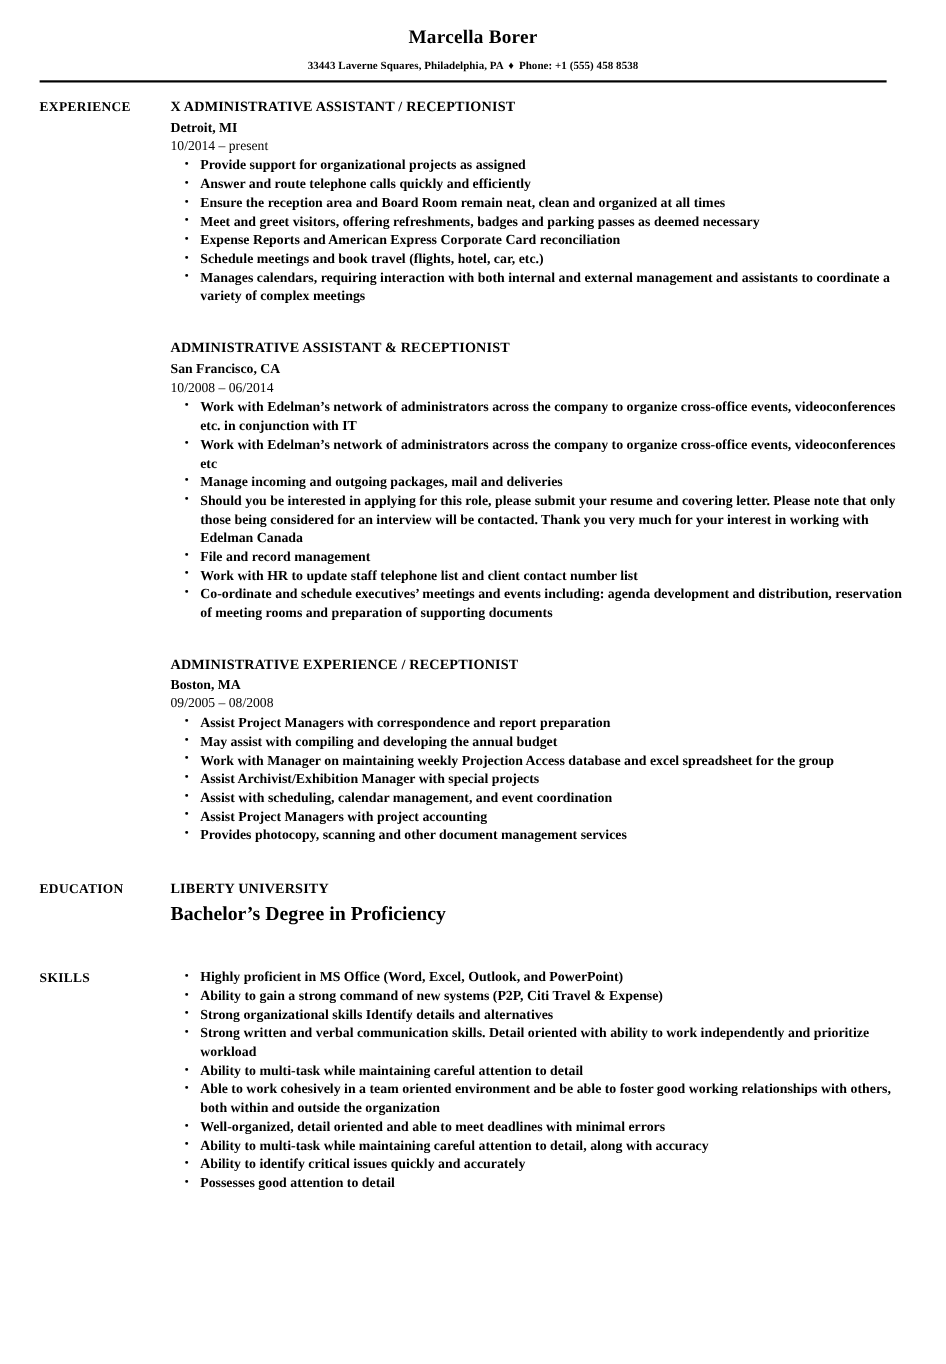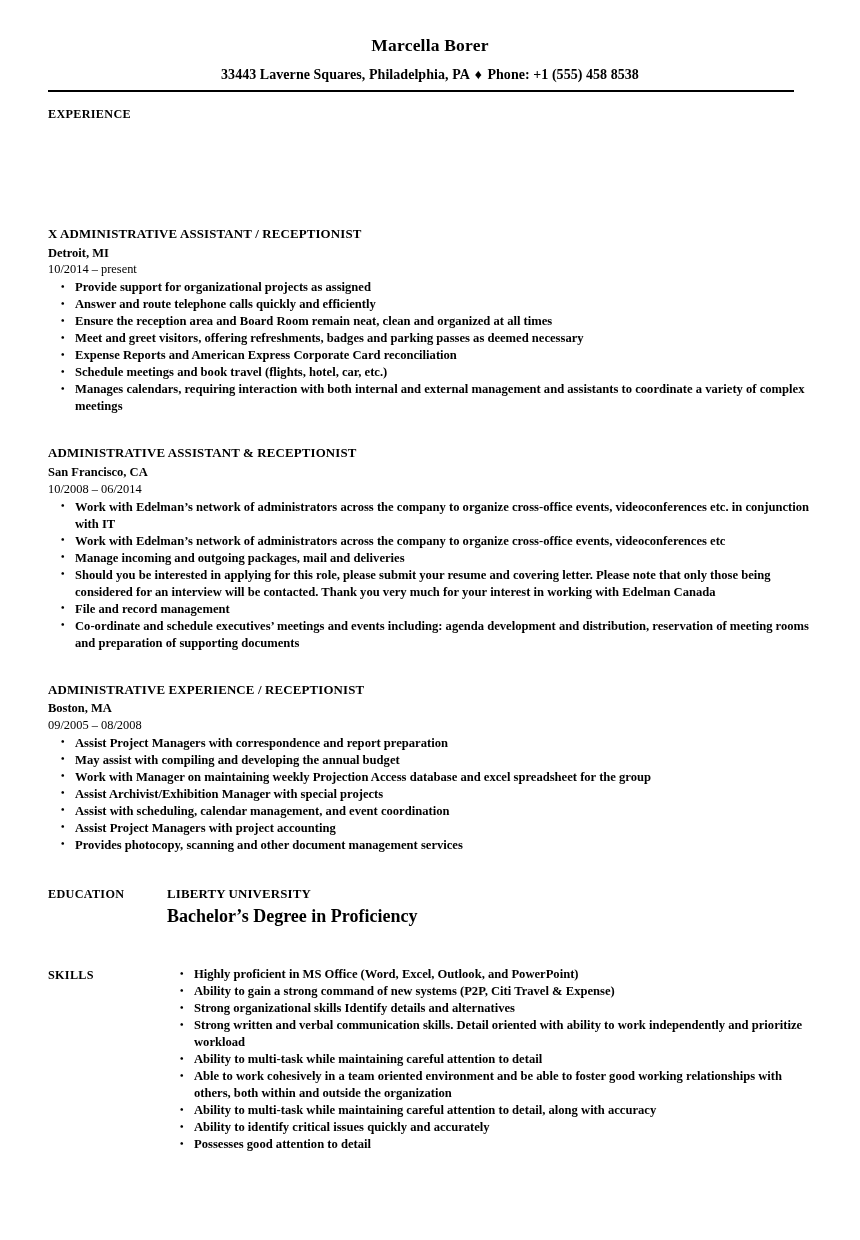--- a/index.html
+++ b/index.html
@@ -12,38 +12,38 @@
     height: 1240px;
     font-family: "Liberation Serif", "DejaVu Serif", serif;
     color: #000000;
     -webkit-font-smoothing: antialiased;
   }
   .page {
     position: relative;
     width: 860px;
     height: 1240px;
     box-sizing: border-box;
-    padding: 12px;
+    padding: 0;
     overflow: hidden;
   }
 
   
   .header {
     padding-top: 22px;
     text-align: center;
   }
   .cand-name {
     font-size: 17.5px;
     font-weight: bold;
     letter-spacing: 0.2px;
     line-height: 1.3;
   }
   .contact-line {
     margin-top: 10px;
-    font-size: 14px;
+    font-size: 10px;
     font-weight: bold;
     letter-spacing: 0.05px;
   }
   .diamond {
     font-weight: bold;
     padding: 0 2px;
   }
   .rule {
     margin: 7px 54px 0 36px;
     border-top: 2.4px solid #000;
@@ -121,21 +121,21 @@
     letter-spacing: 0.15px;
     line-height: 1.35;
   }
   .edu-degree {
     font-size: 18px;
     font-weight: bold;
     line-height: 1.4;
     margin-top: 1px;
   }
 
-  .sec-experience { margin-top: 0px; flex-direction: column; }
+  .sec-experience { margin-top: 0px; }
   .sec-education  { margin-top: 32px; }
   .sec-skills     { margin-top: 36px; }
   .sec-skills .sec-label { padding-top: 3px; }
 </style>
 </head>
 <body>
 
 <div class="page">
 
   <div class="header">
@@ -172,20 +172,21 @@
         <div class="job">
           <div class="job-title">ADMINISTRATIVE ASSISTANT &amp; RECEPTIONIST</div>
           <div class="job-loc">San Francisco, CA</div>
           <div class="job-dates">10/2008 – 06/2014</div>
           <ul class="bullets">
             <li>Work with Edelman’s network of administrators across the company to organize cross-office events, videoconferences etc. in conjunction with IT</li>
             <li>Work with Edelman’s network of administrators across the company to organize cross-office events, videoconferences etc</li>
             <li>Manage incoming and outgoing packages, mail and deliveries</li>
             <li>Should you be interested in applying for this role, please submit your resume and covering letter. Please note that only those being considered for an interview will be contacted. Thank you very much for your interest in working with Edelman Canada</li>
             <li>File and record management</li>
+            <li>Work with HR to update staff telephone list and client contact number list</li>
             <li>Co-ordinate and schedule executives’ meetings and events including: agenda development and distribution, reservation of meeting rooms and preparation of supporting documents</li>
           </ul>
         </div>
 
         <div class="job">
           <div class="job-title">ADMINISTRATIVE EXPERIENCE / RECEPTIONIST</div>
           <div class="job-loc">Boston, MA</div>
           <div class="job-dates">09/2005 – 08/2008</div>
           <ul class="bullets">
             <li>Assist Project Managers with correspondence and report preparation</li>
@@ -212,20 +213,21 @@
     <div class="section sec-skills">
       <div class="sec-label">SKILLS</div>
       <div class="sec-body">
         <ul class="bullets">
           <li>Highly proficient in MS Office (Word, Excel, Outlook, and PowerPoint)</li>
           <li>Ability to gain a strong command of new systems (P2P, Citi Travel &amp; Expense)</li>
           <li>Strong organizational skills   Identify details and alternatives</li>
           <li>Strong written and verbal communication skills. Detail oriented with ability to work independently and prioritize workload</li>
           <li>Ability to multi-task while maintaining careful attention to detail</li>
           <li>Able to work cohesively in a team oriented environment and be able to foster good working relationships with others, both within and outside the organization</li>
+          <li>Well-organized, detail oriented and able to meet deadlines with minimal errors</li>
           <li>Ability to multi-task while maintaining careful attention to detail, along with accuracy</li>
           <li>Ability to identify critical issues quickly and accurately</li>
           <li>Possesses good attention to detail</li>
         </ul>
       </div>
     </div>
 
   </div>
 </div>
 

